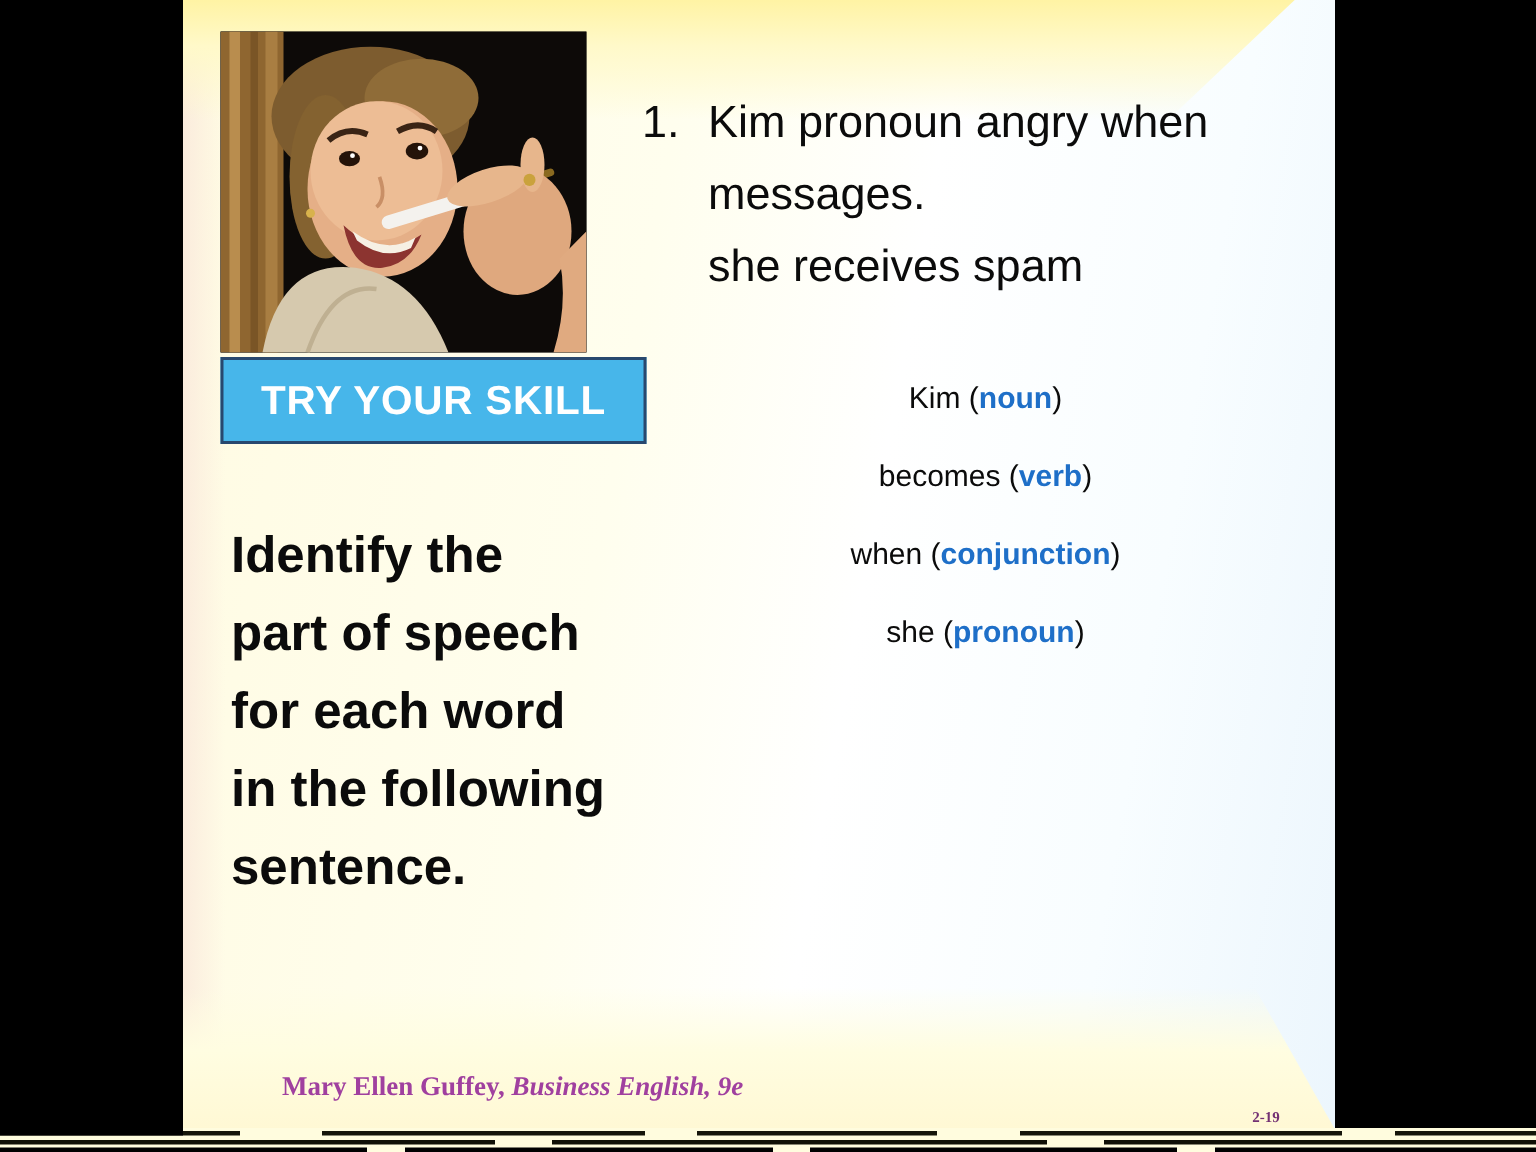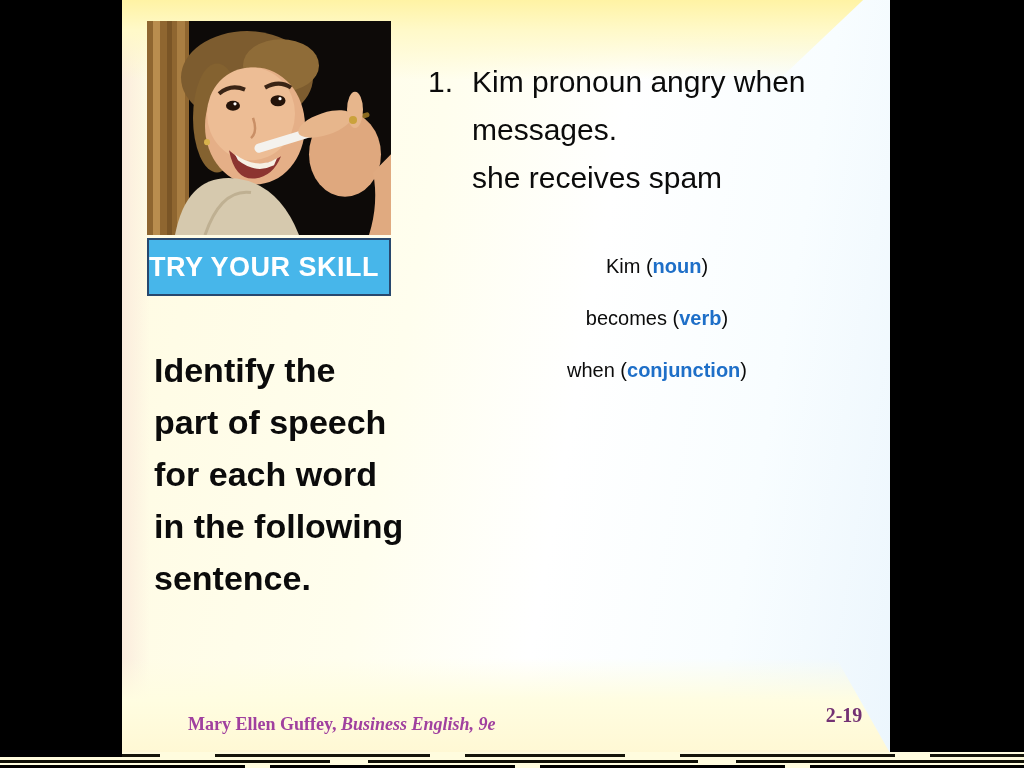--- a/index.html
+++ b/index.html
@@ -35,24 +35,24 @@
   .photo {
     position: absolute; left: 25px; top: 21px;
     width: 244px; height: 214px;
     background: #0d0a08;
   }
   .photo svg { display: block; width: 100%; height: 100%; }
 
   
   .banner {
     position: absolute; left: 25px; top: 238px;
-    width: 244px; height: 58px;
+    width: 284px; height: 58px;
     background: #47b6ea;
     border: 2px solid #28486e;
-    display: flex; align-items: center; 
+    display: flex; align-items: center; justify-content: center;
   }
   .banner span {
     color: #ffffff; font-weight: bold; font-size: 27px;
     letter-spacing: 0.5px; white-space: nowrap;
   }
 
   
   .instruction {
     position: absolute; left: 32px; top: 344px;
     font-size: 34px; font-weight: bold; color: #0b0b0b;
@@ -78,23 +78,23 @@
   .answers .pos { color: #1e6fc8; font-weight: bold; }
 
   
   .footer-author {
     position: absolute; left: 30px; top: 714px;
     font-family: "Liberation Serif", serif; font-weight: bold;
     font-size: 18px; color: #a0409f; white-space: nowrap; margin-left: 36px;
   }
   .footer-author .book { font-style: italic; }
   .footer-page {
-    position: absolute; left: 690px; top: 704px; width: 64px;
+    position: absolute; left: 690px; top: 740px; width: 64px;
     font-family: "Liberation Serif", serif; font-weight: bold;
-    font-size: 20px; color: #733173; text-align: center;
+    font-size: 10px; color: #733173; text-align: center;
   }
 
   
   .bar-right {
     position: absolute; left: 890px; top: 0; width: 134px; height: 753px;
     background: #000;
   }
   .strips {
     position: absolute; left: 0; top: 752px; width: 1024px; height: 16px;
     background: #fffcde; overflow: hidden;
@@ -172,20 +172,21 @@
       <div>Kim pronoun angry when</div>
       <div>messages.</div>
       <div>she receives spam</div>
     </div>
   </div>
 
   <div class="answers">
     <div><span>Kim</span><span> (</span><span class="pos">noun</span><span>)</span></div>
     <div><span>becomes</span><span> (</span><span class="pos">verb</span><span>)</span></div>
     <div><span>when</span><span> (</span><span class="pos">conjunction</span><span>)</span></div>
+    <div><span>she</span><span> (</span><span class="pos">pronoun</span><span>)</span></div>
   </div>
 
   <div class="footer-author">
     <span>Mary Ellen Guffey, </span><span class="book">Business English, 9e</span>
   </div>
   <div class="footer-page">2-19</div>
 </div>
 
 <div class="bar-right"></div>
 

